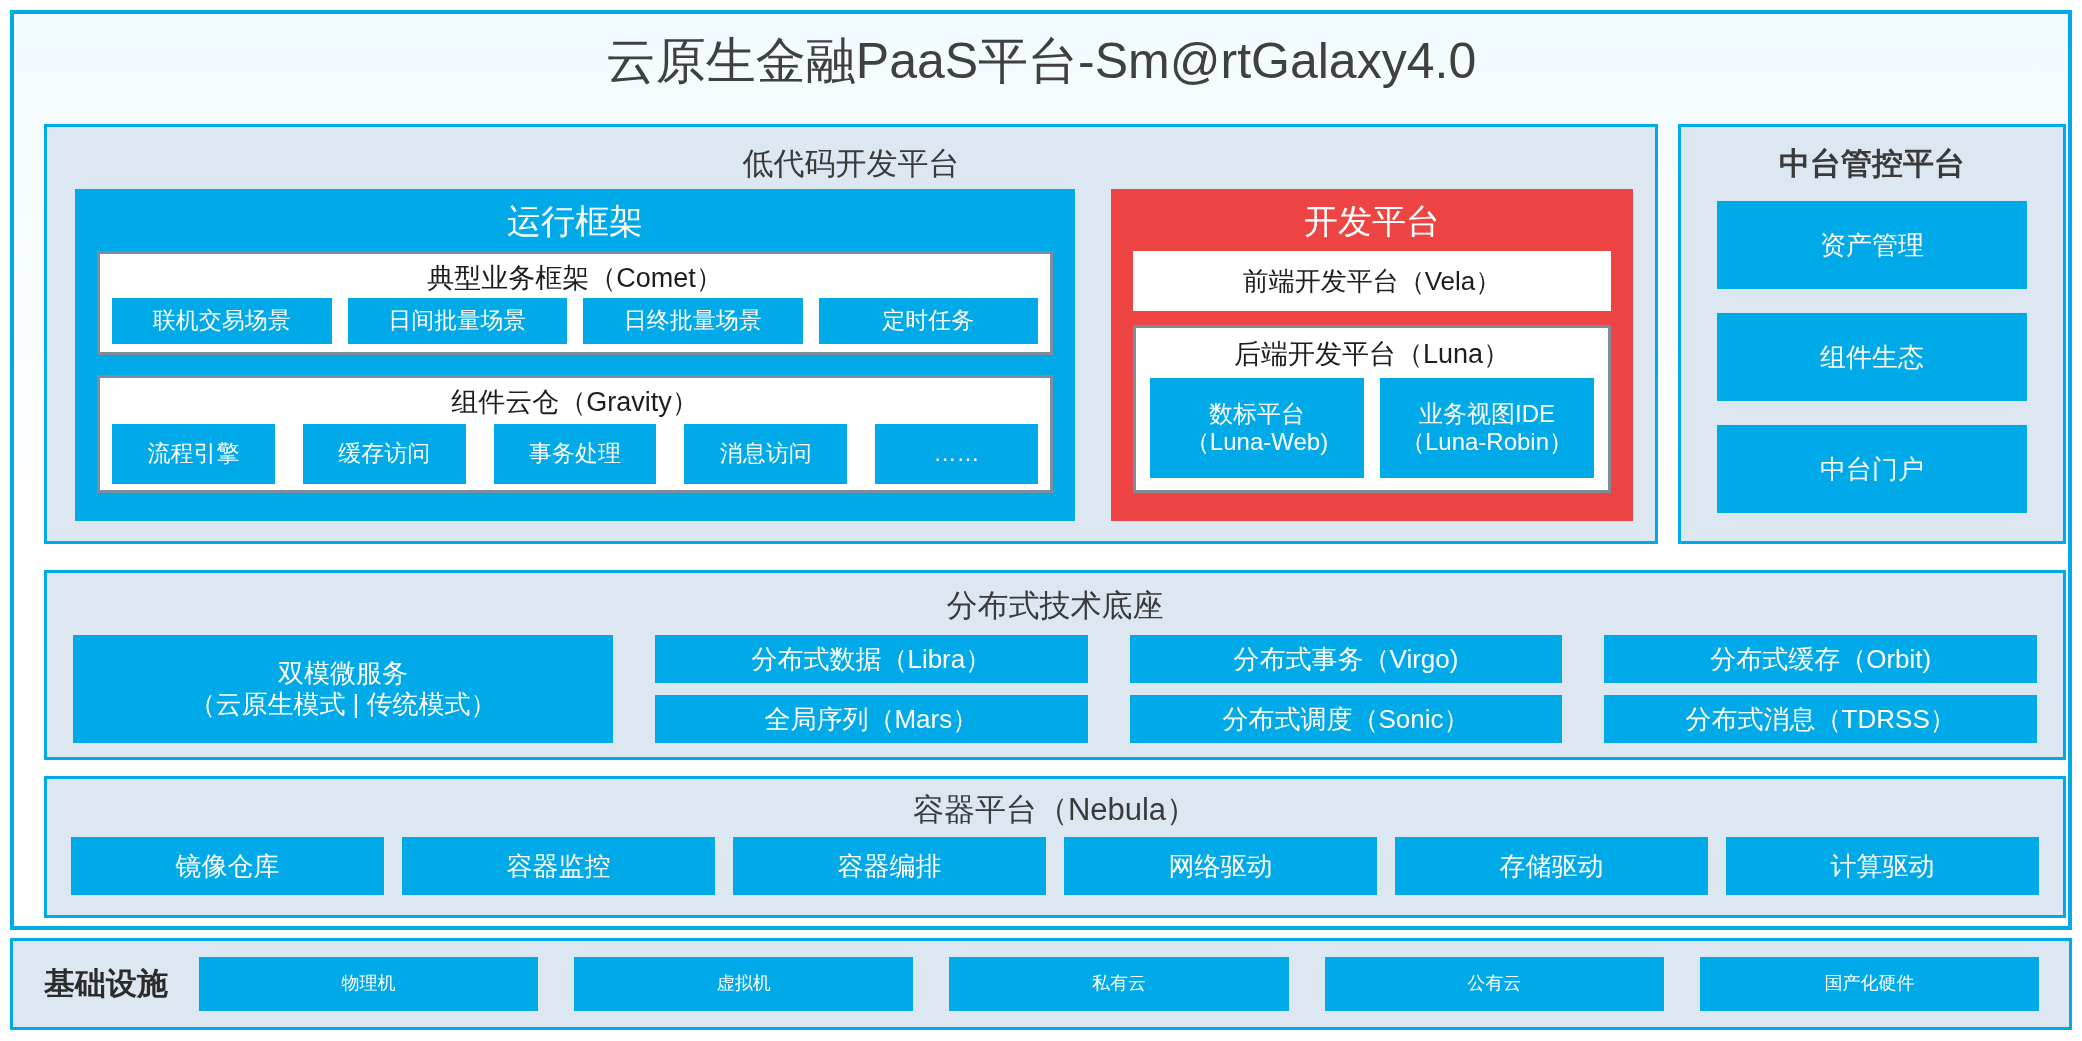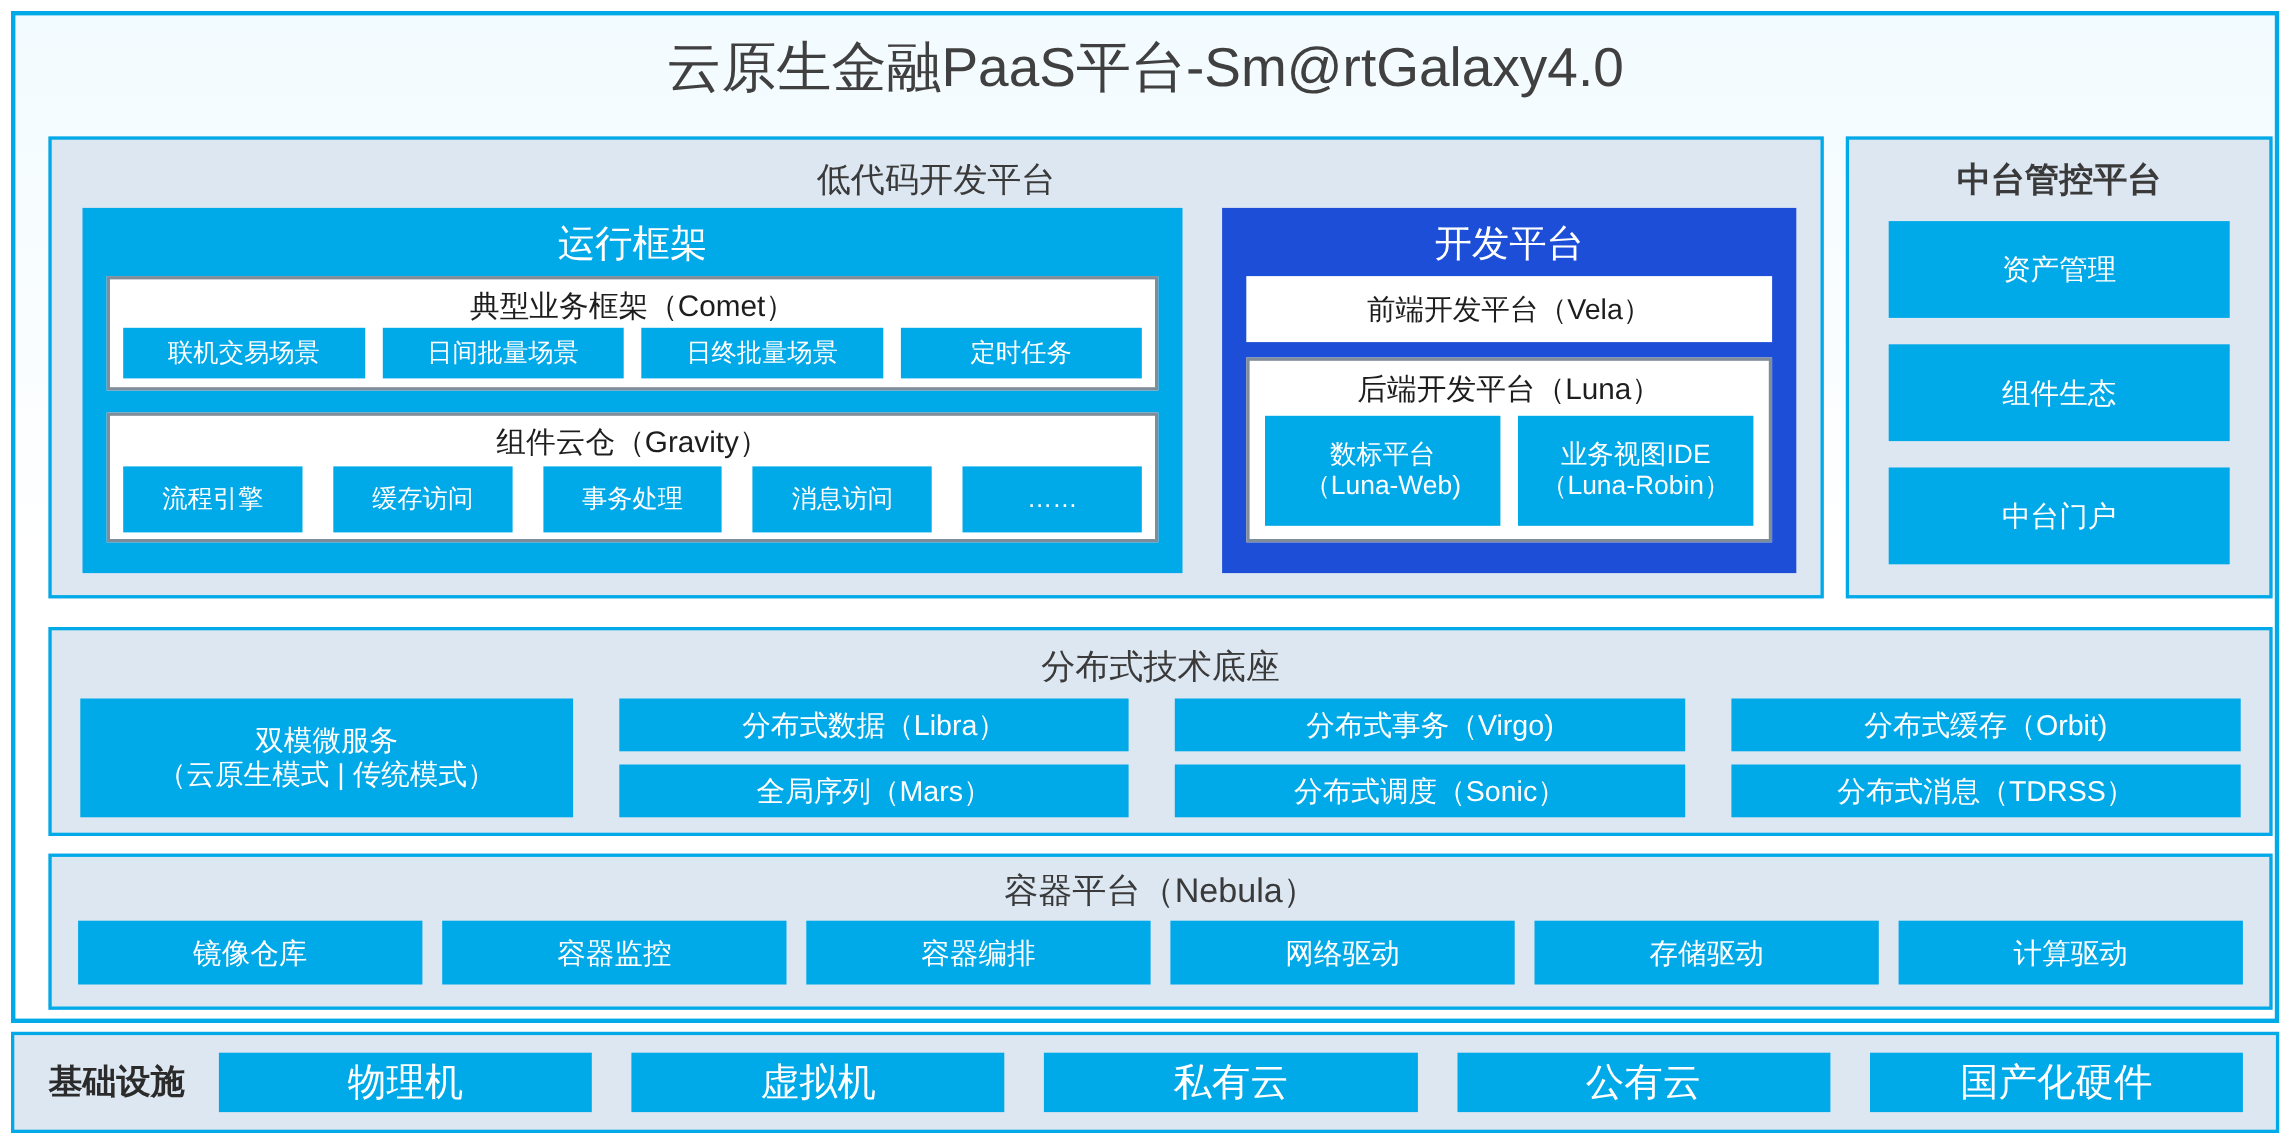--- a/index.html
+++ b/index.html
@@ -74,21 +74,21 @@
     font-size:27px;color:#1d1d1d;
   }
   .gravity-row{
     position:absolute;left:12px;top:46px;right:12px;height:60px;
     display:flex;gap:28px;
   }
   .gravity-row > .blue-box{flex:1;font-size:23px;}
 
   .devplat{
     position:absolute;left:1064px;top:62px;width:522px;height:332px;
-    background:#1d4ed8;box-sizing:border-box;
+    background:#ef4444;box-sizing:border-box;
   }
   .devplat-title{
     position:absolute;left:0;top:10px;width:100%;text-align:center;
     font-size:34px;color:#ffffff;font-weight:400;
   }
   .vela{
     position:absolute;left:22px;top:62px;width:478px;height:60px;
     background:#ffffff;border:none;
     display:flex;align-items:center;justify-content:center;
     font-size:26px;color:#1d1d1d;box-sizing:border-box;
@@ -123,21 +123,21 @@
   .dist{
     position:absolute;left:30px;top:556px;width:2022px;height:190px;
   }
   .dist-title{position:absolute;left:0;top:12px;width:100%;font-size:31px;}
 
   .dist-body{
     position:absolute;left:26px;top:62px;right:26px;height:108px;
     display:flex;gap:42px;
   }
   .dist-col-wide{
-    width:448px;display:flex;
+    width:540px;display:flex;
   }
   .dist-col-wide > .blue-box{flex:1;font-size:26px;flex-direction:column;}
   .dist-col{
     flex:1;display:flex;flex-direction:column;gap:12px;
   }
   .dist-col > .blue-box{flex:1;font-size:26px;}
 
   
   .container-plat{
     position:absolute;left:30px;top:762px;width:2022px;height:142px;padding-left:16px;
@@ -154,21 +154,21 @@
     position:absolute;left:10px;top:938px;width:2062px;height:92px;
     display:flex;align-items:center;
   }
   .infra-label{
     flex:0 0 auto;width:186px;text-align:center;
     font-size:31px;color:#2b2b2b;font-weight:700;
   }
   .infra-row{
     flex:1;display:flex;gap:36px;padding-right:30px;height:54px;
   }
-  .infra-row > .blue-box{flex:1;font-size:35px;}
+  .infra-row > .blue-box{flex:1;font-size:18px;}
 </style>
 </head>
 <body>
 
 <div class="page">
 
   <div class="outer">
 
     <div class="main-title">云原生金融PaaS平台-Sm@rtGalaxy4.0</div>
 

